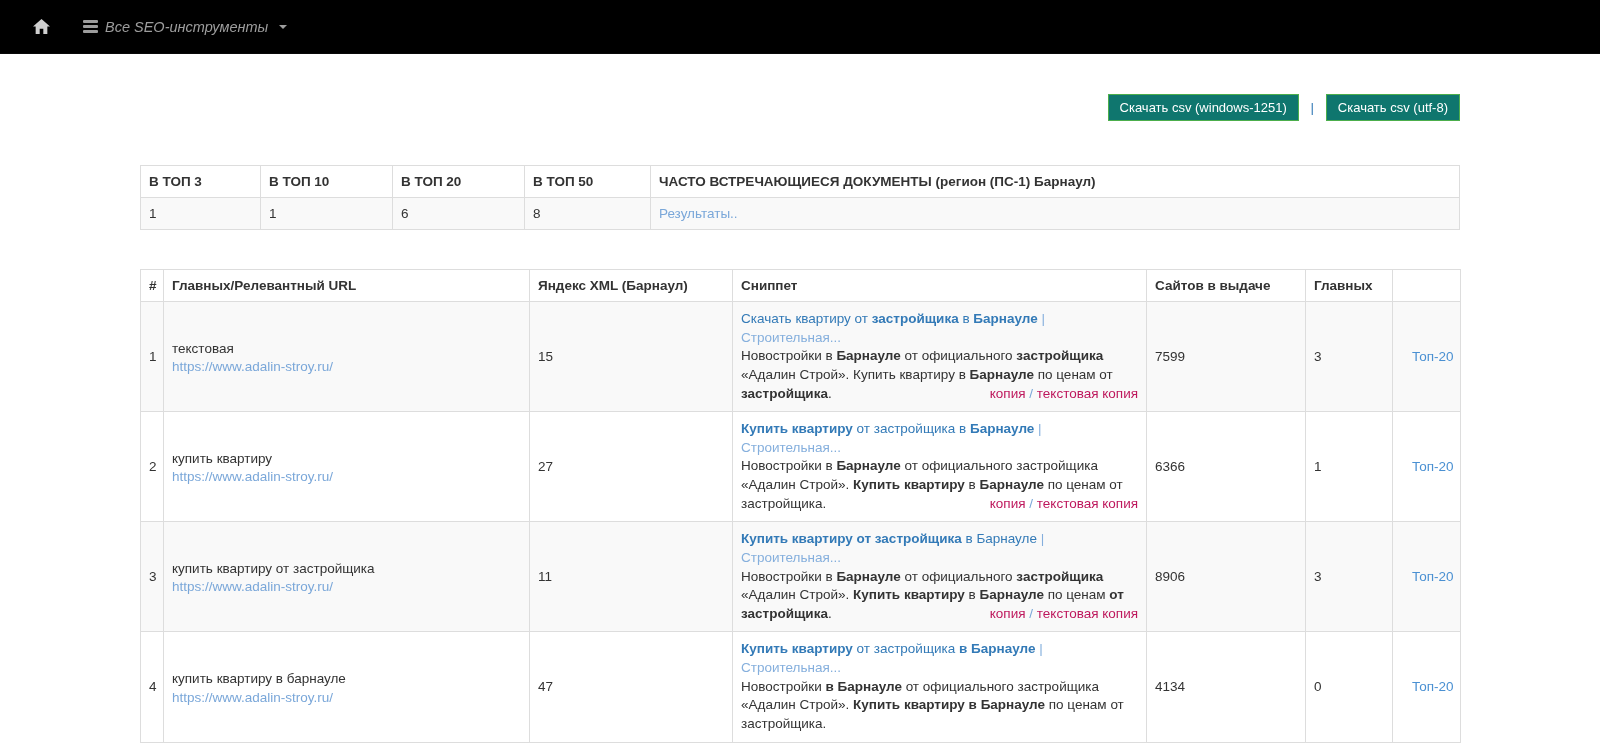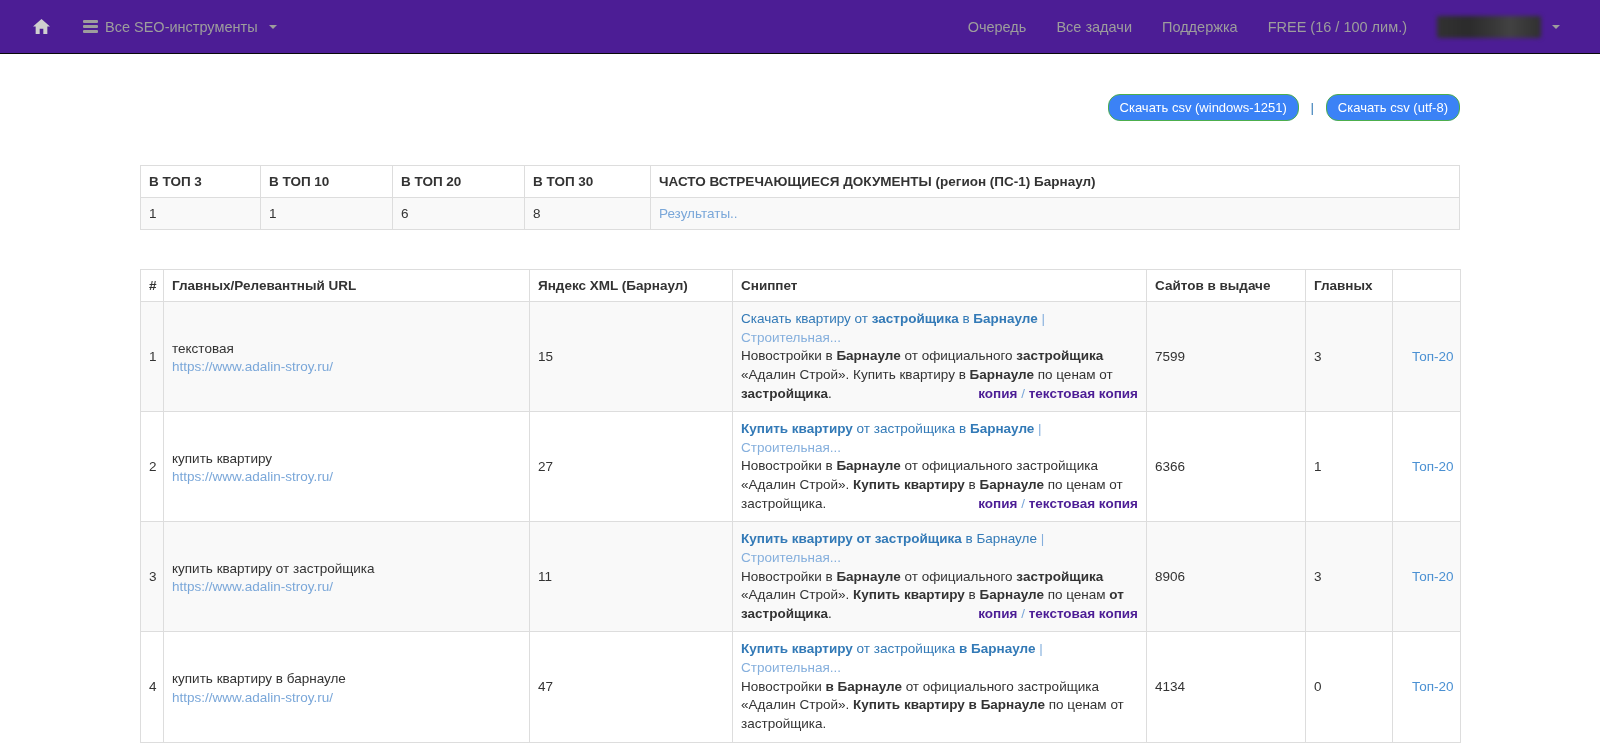--- a/index.html
+++ b/index.html
@@ -5,23 +5,24 @@
   * { box-sizing: border-box; }
   html,body { margin:0; padding:0; }
   body {
     width:1600px; height:754px; overflow:hidden;
     background:#fff; color:#333;
     font-family:"Liberation Sans", sans-serif;
     font-size:13.5px;
   }
   
   .navbar {
-    height:54px; background:#4c1d95; border-bottom:1px solid #090909;
+    height:54px; background:#000000; border-bottom:1px solid #090909;
     display:flex; align-items:center; justify-content:space-between;
     padding:0 25px;
+    font-style:italic;
   }
   .nav-left, .nav-right { display:flex; align-items:center; }
   .nav-item {
     color:#9d9d9d; font-size:14.5px; padding:0 15px;
     display:flex; align-items:center; gap:7px; cursor:pointer; white-space:nowrap;
   }
   .nav-item.brand { padding:0 18px 0 8px; }
   .caret {
     display:inline-block; width:0; height:0; margin-left:4px;
     border-left:4px solid transparent; border-right:4px solid transparent;
@@ -36,43 +37,43 @@
     filter:blur(2px);
   }
   
   .container { width:1320px; margin:0 auto; }
   h1.page-title {
     margin:13px 0 0; text-align:center;
     font-size:30px; font-weight:400; color:#333; letter-spacing:0.2px;
   }
   .download-bar { margin-top:40px; text-align:right; }
   .btn-green {
-    display:inline-block; background:#3b82f6; border:1px solid #4cae4c; color:#fff;
-    font-size:13px; padding:5px 11px; border-radius:12px; cursor:pointer; text-decoration:none;
+    display:inline-block; background:#0f766e; border:1px solid #4cae4c; color:#fff;
+    font-size:13px; padding:5px 11px; border-radius:0; cursor:pointer; text-decoration:none;
     font-family:"Liberation Sans", sans-serif;
   }
   .btn-divider { color:#337ab7; margin:0 8px; }
   
   table { border-collapse:collapse; width:100%; table-layout:fixed; }
   th, td { border:1px solid #ddd; padding:8px; text-align:left; vertical-align:middle; }
   th { font-weight:bold; font-size:13.5px; }
   .tbl-summary { margin-top:44px; }
   .tbl-summary tbody tr { background:#f9f9f9; }
   .tbl-results { margin-top:39px; }
   .tbl-results tbody tr:nth-child(odd) { background:#f9f9f9; }
   a { text-decoration:none; cursor:pointer; }
   .lnk-light { color:#7aa7d9; }
   .lnk-top { color:#4a90d2;margin-left:11px; }
   
   .c-snip { position:relative; vertical-align:middle; }
   .snip-title { color:#337ab7; line-height:1.38; }
   .snip-title .lt { color:#85afdd; }
   .snip-body { color:#333; line-height:1.38; }
   .snip-copy { position:absolute; right:8px; bottom:8px; color:#7aa7d9; line-height:1.38; }
-  .snip-copy a { color:#4c1d95;font-weight:bold; }
+  .snip-copy a { color:#be185d; }
   .query-line { color:#333; line-height:1.5; }
 </style>
 </head>
 <body>
 
 <nav class="navbar">
   <div class="nav-left">
     <span class="nav-item brand">
       <svg class="icon-home-svg" viewBox="0 0 16 14">
         <path d="M8 0 L16 7 H13.5 V14 H9.7 V9 H6.3 V14 H2.5 V7 H0 Z"></path>
@@ -81,30 +82,20 @@
     <span class="nav-item">
       <span class="icon-list">
           <i></i>
           <i></i>
           <i></i>
         </span>
       <span>Все SEO-инструменты</span>
       <span class="caret"></span>
     </span>
   </div>
-  <div class="nav-right">
-    <span class="nav-item">Очередь</span>
-    <span class="nav-item">Все задачи</span>
-    <span class="nav-item">Поддержка</span>
-    <span class="nav-item">FREE (16 / 100 лим.)</span>
-    <span class="nav-item">
-      <span class="user-censored"></span>
-      <span class="caret"></span>
-    </span>
-  </div>
 </nav>
 
 <div class="container">
 
 
   <div class="download-bar">
     <a class="btn-green">Скачать csv (windows-1251)</a>
     <span class="btn-divider">|</span>
     <a class="btn-green">Скачать csv (utf-8)</a>
   </div>
@@ -115,21 +106,21 @@
         <col style="width:132px">
         <col style="width:132px">
       <col style="width:126px">
         <col>
     </colgroup>
     <thead>
       <tr>
         <th>В ТОП 3</th>
         <th>В ТОП 10</th>
         <th>В ТОП 20</th>
-        <th>В ТОП 30</th>
+        <th>В ТОП 50</th>
         <th>ЧАСТО ВСТРЕЧАЮЩИЕСЯ ДОКУМЕНТЫ (регион (ПС-1) Барнаул)</th>
       </tr>
     </thead>
     <tbody>
       <tr>
         <td>1</td>
         <td>1</td>
         <td>6</td>
         <td>8</td>
         <td><a class="lnk-light">Результаты..</a></td>

